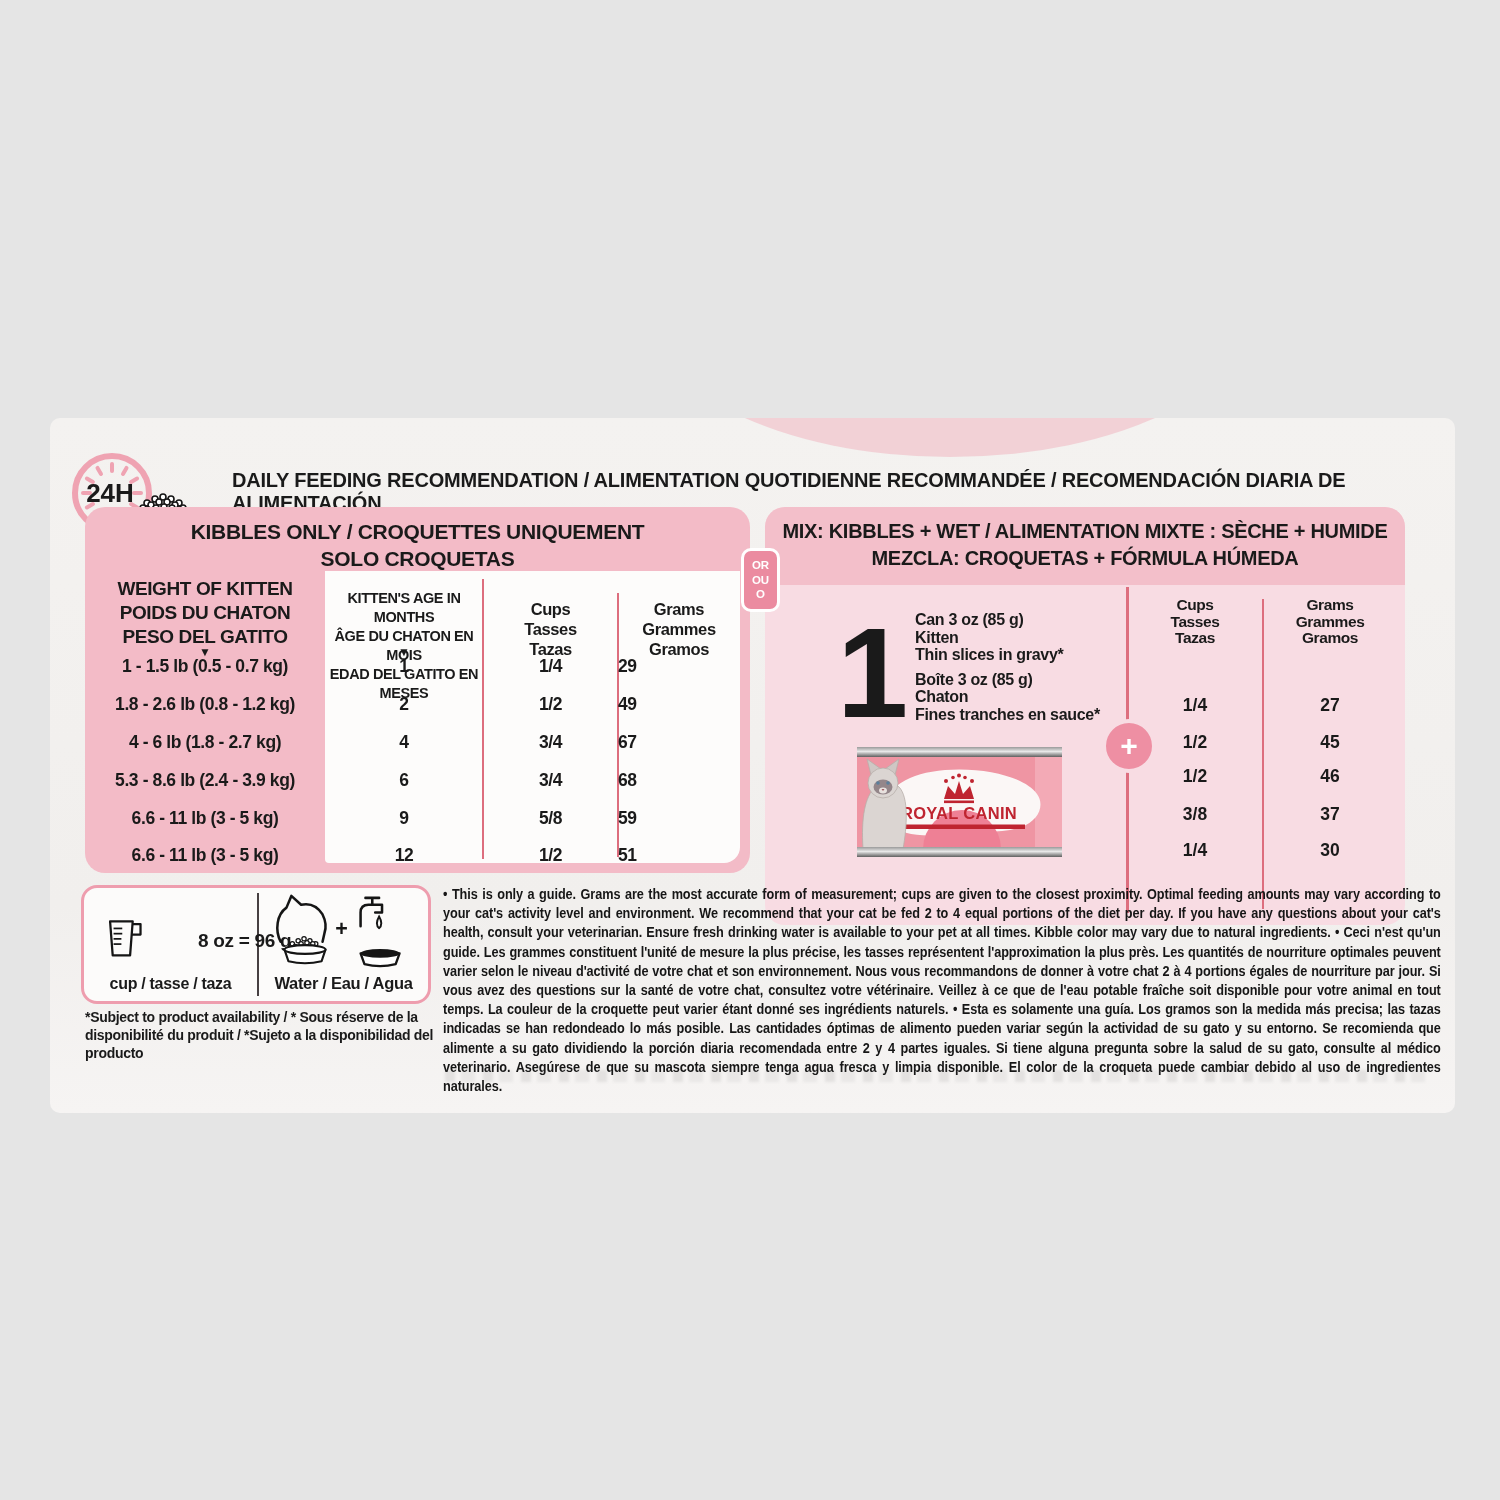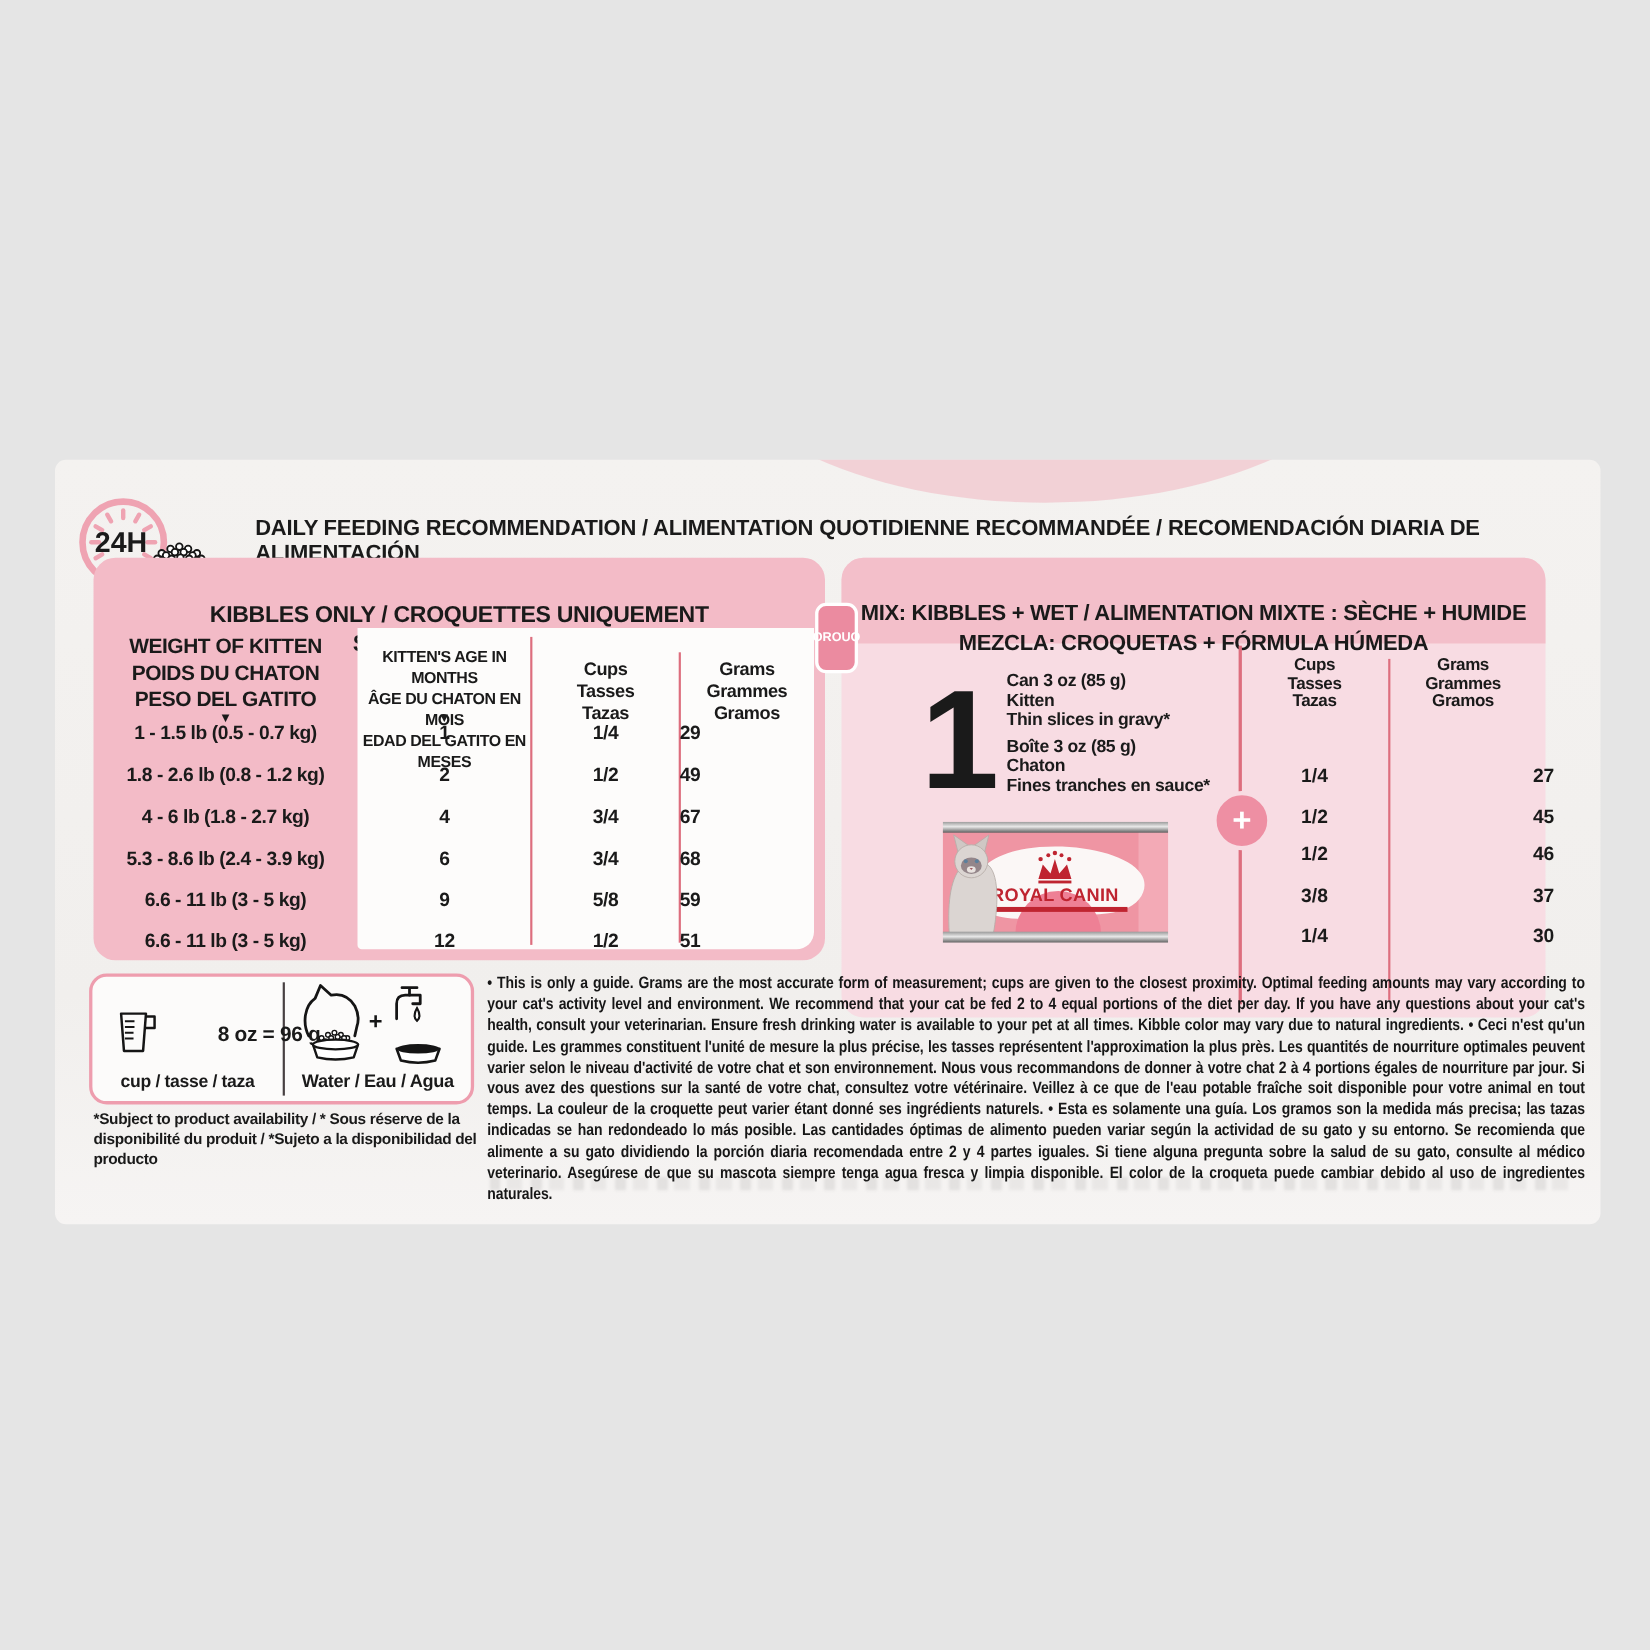--- a/index.html
+++ b/index.html
@@ -9,50 +9,50 @@
   .package{left:50px;top:418px;width:1405px;height:695px;background:linear-gradient(180deg,#f4f2f0 0%,#f1efed 70%,#f6f4f3 100%);border-radius:10px;overflow:hidden;}
   .arc{position:absolute;left:590px;top:-273px;width:620px;height:312px;border-radius:50%;background:#f1cbd1;opacity:.85;}
   
   .clock{left:68px;top:449px;width:88px;height:88px;}
   .bowlbig{left:117px;top:489px;width:96px;height:56px;}
   .title{left:232px;top:469px;width:1210px;font-size:20px;font-weight:700;letter-spacing:-0.2px;}
   
   .panelL{left:85px;top:507px;width:665px;height:366px;background:#f3bbc7;border-radius:20px;}
   .panelR{left:765px;top:507px;width:640px;height:418px;background:#f8dce3;border-radius:20px;}
   .panelR .band{position:absolute;left:0;top:0;width:100%;height:78px;background:#f3bfca;border-radius:20px 20px 0 0;}
-  .ptitle{position:absolute;left:0;width:100%;text-align:center;font-weight:700;letter-spacing:-0.3px;margin-top:27px;}
+  .ptitle{position:absolute;left:0;width:100%;text-align:center;font-weight:700;letter-spacing:-0.3px;}
   .panelL .t1{top:13px;font-size:21px;}
   .panelL .t2{top:40px;font-size:21px;}
   .panelR .t1{top:13px;font-size:20px;}
   .panelR .t2{top:40px;font-size:20px;}
   .whiteblock{position:absolute;left:240px;top:64px;right:10px;bottom:10px;background:#fdfcfb;border-radius:0 0 16px 4px;}
   .vdiv{position:absolute;width:2px;background:#dd6e7e;}
   .hdr{position:absolute;text-align:center;font-weight:700;letter-spacing:-0.4px;}
   .hdr span{display:block;}
   .wh{left:0;width:240px;top:70px;font-size:19px;line-height:24px;}
   .ah{left:240px;width:158px;top:82px;font-size:14.5px;line-height:19px;}
   .ch{left:398px;width:135px;top:92px;font-size:16.5px;line-height:20px;font-weight:700;}
   .gh{left:533px;width:122px;top:92px;font-size:16.5px;line-height:20px;font-weight:700;}
   .marker{position:absolute;top:138px;font-size:12px;text-align:center;}
   .krow{position:absolute;left:0;right:0;height:24px;font-size:17.5px;font-weight:700;letter-spacing:-0.4px;}
   .krow .cw{position:absolute;left:0;width:240px;text-align:center;}
   .krow .ca{position:absolute;left:240px;width:158px;text-align:center;}
   .krow .cc{position:absolute;left:398px;width:135px;text-align:center;}
   .krow .cg{position:absolute;left:533px;width:122px;text-align:left;}
   
-  .orbadge{left:741px;top:548px;width:33px;height:58px;background:#eb8ba0;border:3px solid #ffffff;border-radius:10px;display:flex;flex-direction:row;align-items:center;justify-content:center;color:#fff;font-size:11.5px;font-weight:700;line-height:1.25;z-index:5;}
+  .orbadge{left:741px;top:548px;width:33px;height:58px;background:#eb8ba0;border:3px solid #ffffff;border-radius:10px;display:flex;flex-direction:column;align-items:center;justify-content:center;color:#fff;font-size:11.5px;font-weight:700;line-height:1.25;z-index:5;}
   
   .stepnum{position:absolute;left:72px;top:96px;font-size:128px;font-weight:700;line-height:140px;letter-spacing:-6px;}
   .candesc{position:absolute;left:150px;top:104px;width:215px;font-size:16px;font-weight:700;line-height:17.5px;letter-spacing:-0.3px;}
   .candesc .gap{margin-top:7px;}
   .rch{left:362px;width:136px;top:90px;font-size:15.5px;line-height:16.5px;font-weight:700;}
   .rgh{left:498px;width:134px;top:90px;font-size:15.5px;line-height:16.5px;font-weight:700;}
   .rrow{position:absolute;left:0;right:0;height:24px;font-size:17.5px;font-weight:700;}
   .rrow .cc{position:absolute;left:362px;width:136px;text-align:center;}
-  .rrow .cg{position:absolute;left:514px;width:134px;text-align:right;}
+  .rrow .cg{position:absolute;left:498px;width:134px;text-align:center;}
   .pluscircle{position:absolute;left:337px;top:212px;width:46px;height:46px;border-radius:50%;background:#ee8fa3;border:4px solid #f8dce3;color:#fff;font-size:30px;font-weight:700;display:flex;align-items:center;justify-content:center;line-height:1;}
   .canvisual{position:absolute;left:92px;top:240px;width:205px;height:110px;}
   
   .mbox{left:81px;top:885px;width:344px;height:113px;background:#fcfbfa;border:3px solid #ee9dae;border-radius:16px;}
   .mdiv{position:absolute;left:173px;top:5px;bottom:5px;width:2px;background:#474042;}
   .cupicon{position:absolute;left:20px;top:26px;width:40px;height:48px;}
   .cuptext{position:absolute;left:66px;top:42px;width:105px;font-size:19px;font-weight:700;letter-spacing:-0.3px;margin-left:48px;}
   .cuplabel{position:absolute;left:0;width:173px;bottom:8px;text-align:center;font-size:16px;font-weight:700;letter-spacing:-0.3px;}
   .watericons{position:absolute;left:185px;top:5px;width:150px;height:78px;}
   .waterlabel{position:absolute;left:175px;right:0;bottom:8px;text-align:center;font-size:16.5px;font-weight:700;letter-spacing:-0.3px;}

